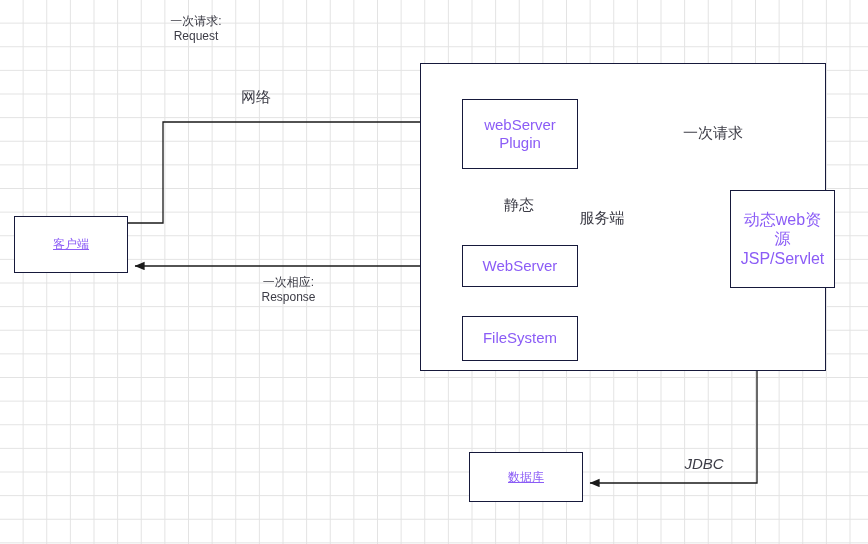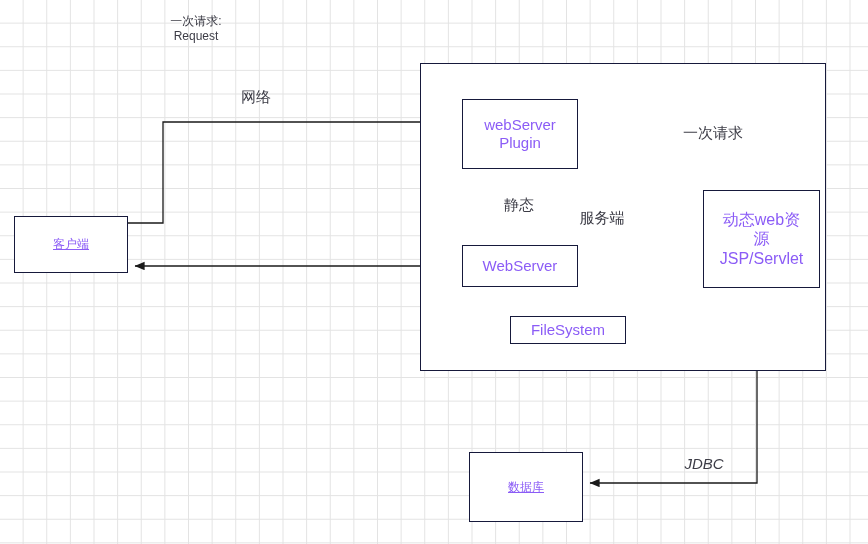--- a/index.html
+++ b/index.html
@@ -70,33 +70,35 @@
 
   <div class="node f17" style="left:420px;top:63px;width:406px;height:308px;"></div>
 
   <div class="node f18" style="left:14px;top:216px;width:114px;height:57px;text-decoration:underline;">客户端</div>
 
   <div class="node f17" style="left:462px;top:99px;width:116px;height:70px;">webServer
 Plugin</div>
 
   <div class="node f17" style="left:462px;top:245px;width:116px;height:42px;">WebServer</div>
 
-  <div class="node f17" style="left:462px;top:316px;width:116px;height:28px;margin-left:48px;">FileSystem</div>
+  <div class="node f17" style="left:462px;top:316px;width:116px;height:45px;">FileSystem</div>
 
-  <div class="node f16" style="left:703px;top:190px;width:117px;height:98px;">动态web资
+  <div class="node f16" style="left:730px;top:190px;width:105px;height:98px;">动态web资
 源
 JSP/Servlet</div>
 
-  <div class="node f18" style="left:469px;top:452px;width:114px;height:70px;text-decoration:underline;">数据库</div>
+  <div class="node f18" style="left:469px;top:452px;width:114px;height:50px;text-decoration:underline;">数据库</div>
 
   <div class="lbl f18" style="left:140px;top:14px;width:112px;">一次请求:
 Request</div>
 
   <div class="lbl f17" style="left:228px;top:88px;width:56px;">网络</div>
 
+  <div class="lbl f18" style="left:230px;top:275px;width:117px;">一次相应:
+Response</div>
 
   <div class="lbl f17" style="left:495px;top:198px;width:48px;font-family:Liberation Mono, monospace;">静态</div>
 
   <div class="lbl f17" style="left:568px;top:209px;width:68px;">服务端</div>
 
   <div class="lbl f17" style="left:667px;top:124px;width:92px;">一次请求</div>
 
   <div class="lbl f17" style="left:676px;top:455px;width:56px;font-style:italic;">JDBC</div>
 
 </div>

